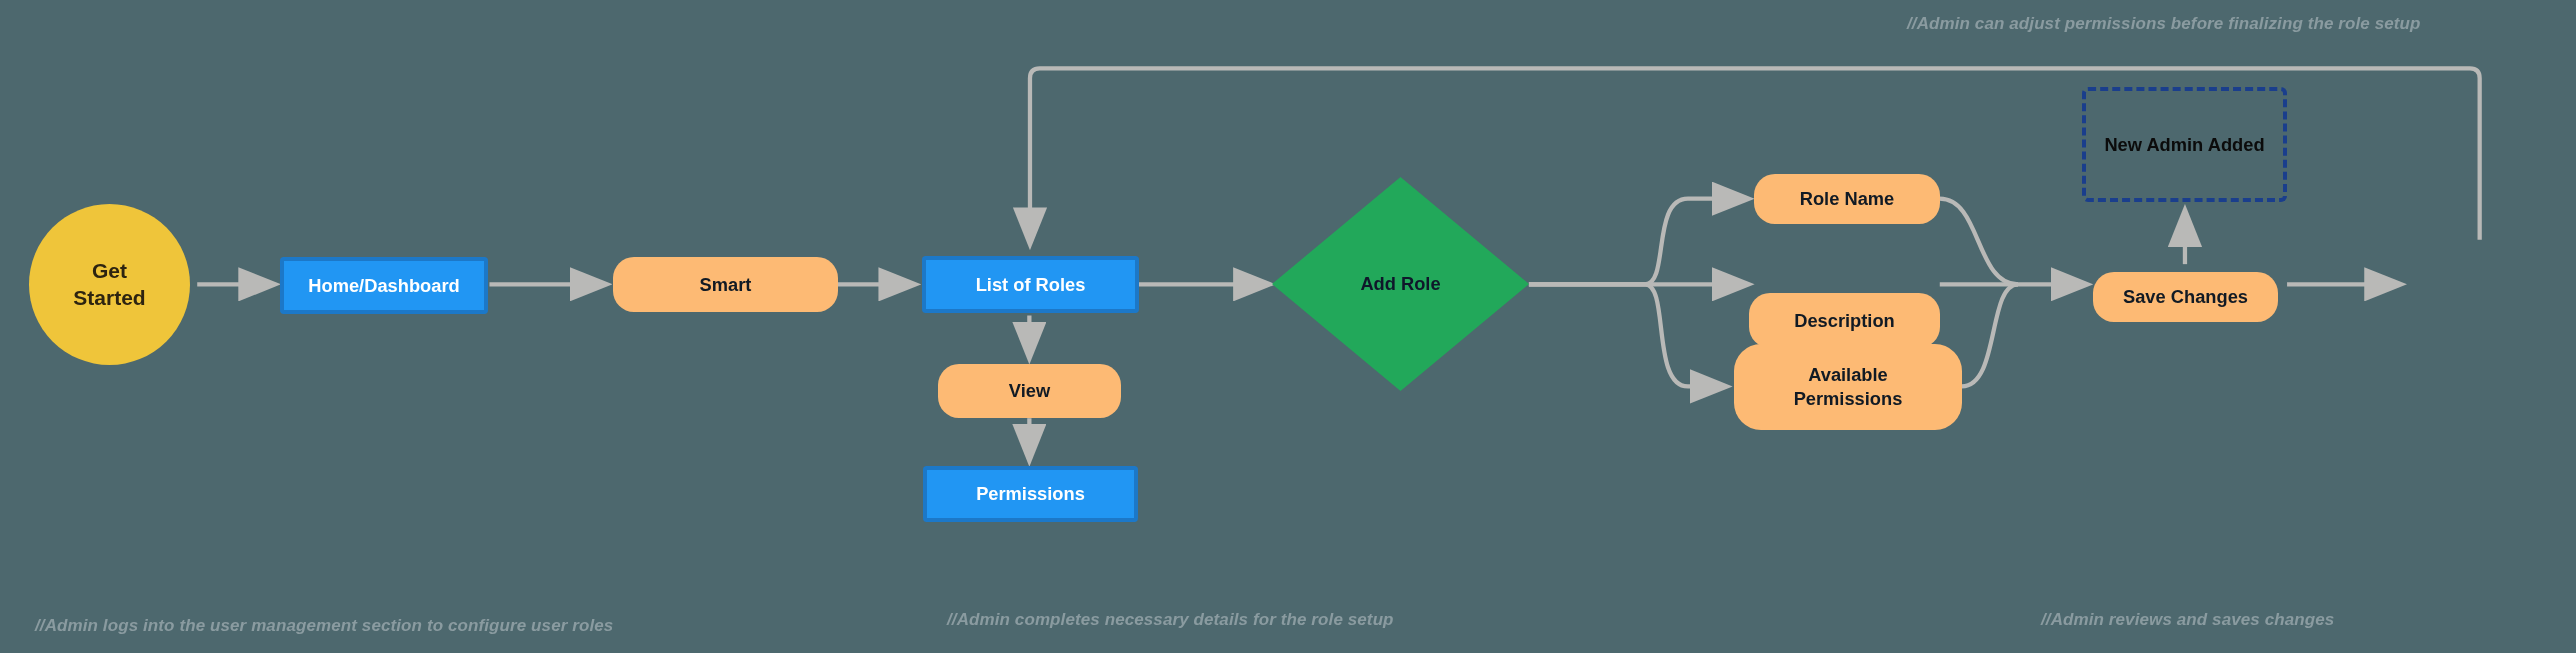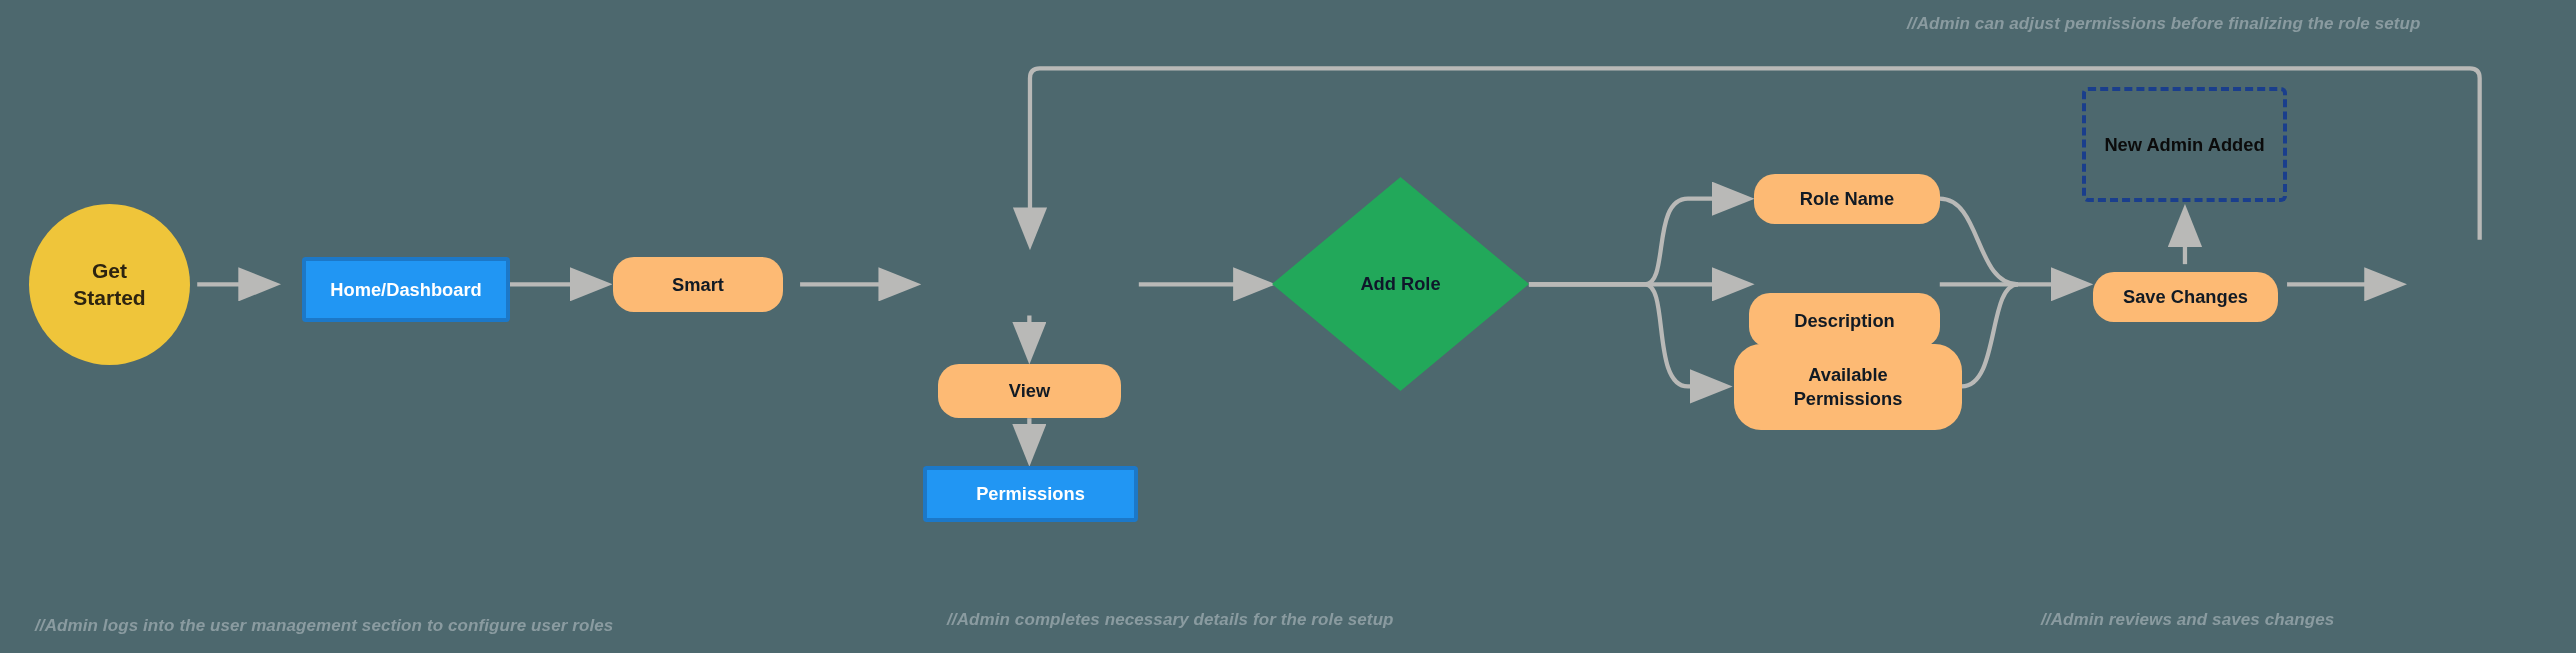--- a/index.html
+++ b/index.html
@@ -96,28 +96,31 @@
 
       <path d="M4055,392 L4055,128 Q4055,112 4039,112 L1700,112 Q1684,112 1684,128 L1684,398"></path>
     </g>
   </svg>
 
   <div class="node terminal" style="left:29px;top:204px;width:161px;height:161px;">
     <span style="white-space:pre-line">Get
 Started</span>
   </div>
 
-  <div class="node proc-solid" style="left:280px;top:257px;width:208px;height:65px;margin-left:22px;">
+  <div class="node proc-solid" style="left:280px;top:257px;width:208px;height:57px;">
     <span>Home/Dashboard</span>
   </div>
 
-  <div class="node proc-light" style="left:613px;top:257px;width:170px;height:55px;">
+  <div class="node proc-light" style="left:613px;top:257px;width:225px;height:55px;">
     <span>Smart</span>
   </div>
 
+  <div class="node proc-solid" style="left:922px;top:256px;width:217px;height:57px;">
+    <span>List of Roles</span>
+  </div>
 
   <div class="node proc-light" style="left:938px;top:364px;width:183px;height:54px;">
     <span>View</span>
   </div>
 
   <div class="node proc-solid" style="left:923px;top:466px;width:215px;height:56px;">
     <span>Permissions</span>
   </div>
 
   <div class="node decision" style="left:1272px;top:177px;width:257px;height:214px;">

